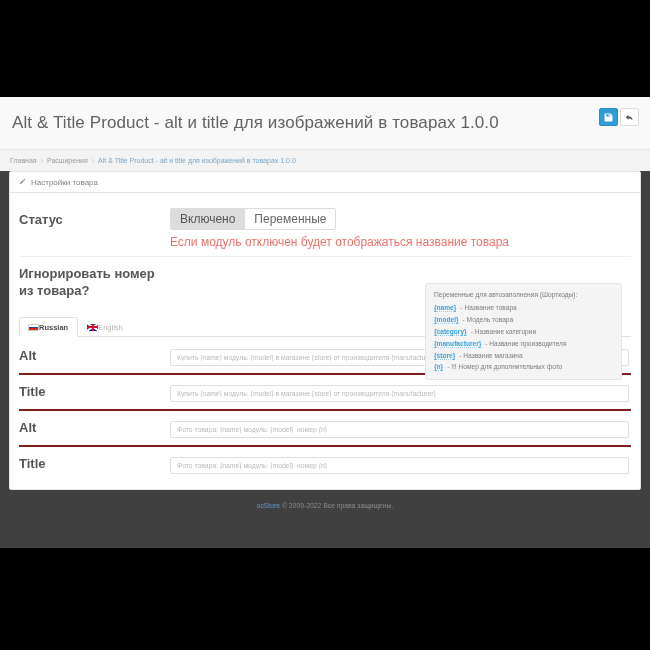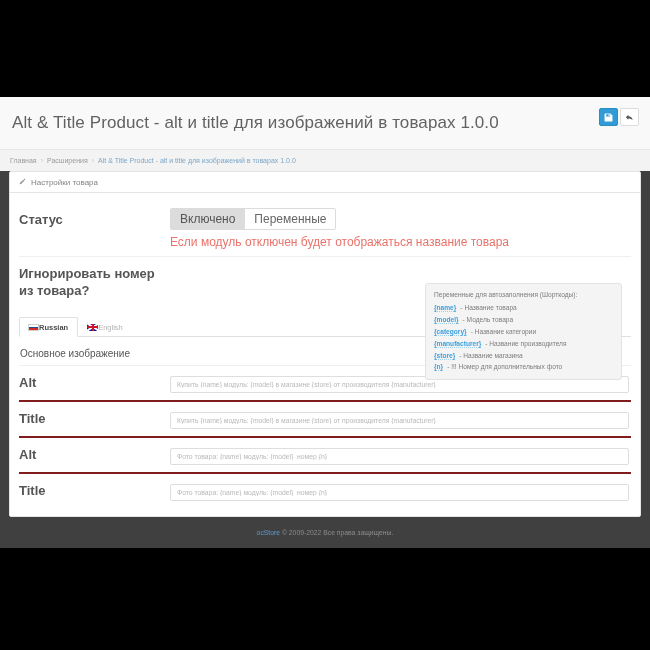--- a/index.html
+++ b/index.html
@@ -343,21 +343,20 @@
                   <span class="uj2"></span>
                 <span class="ujr ujr-h"></span>
                   <span class="ujr ujr-v"></span>
               </span>
               <span>English</span>
             </div>
           </div>
 
           <div class="tab-content">
 
-            <div class="legend">Основное изображение</div>
 
             <div class="row-input">
               <div class="ctrl-label">Alt</div>
               <div class="input-wrap">
                 <input class="form-control" type="text" placeholder="Купить {name} модуль: {model} в магазине {store} от производителя {manufacturer}" style="">
               </div>
             </div>
 
             <div class="row-input">
               <div class="ctrl-label">Title</div>

